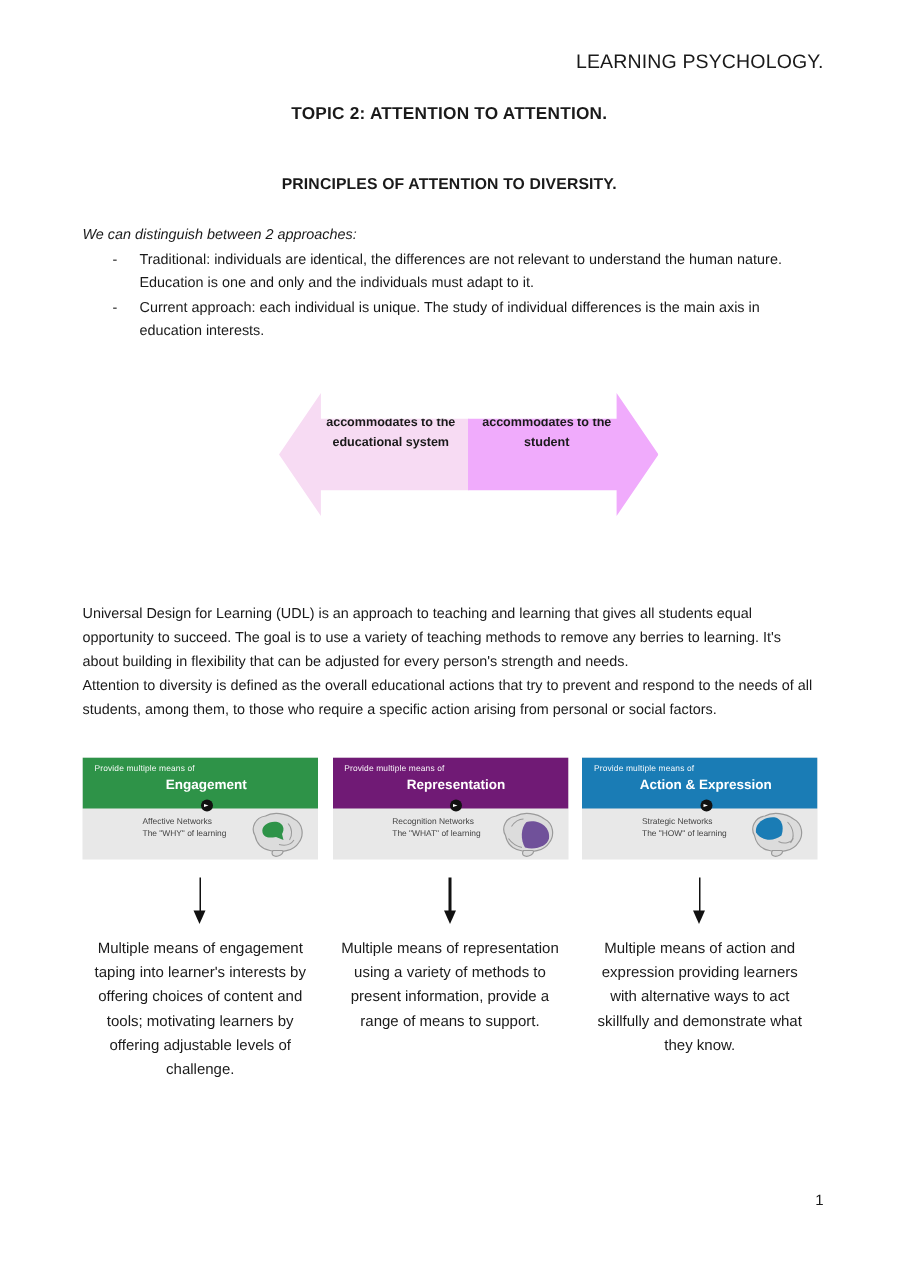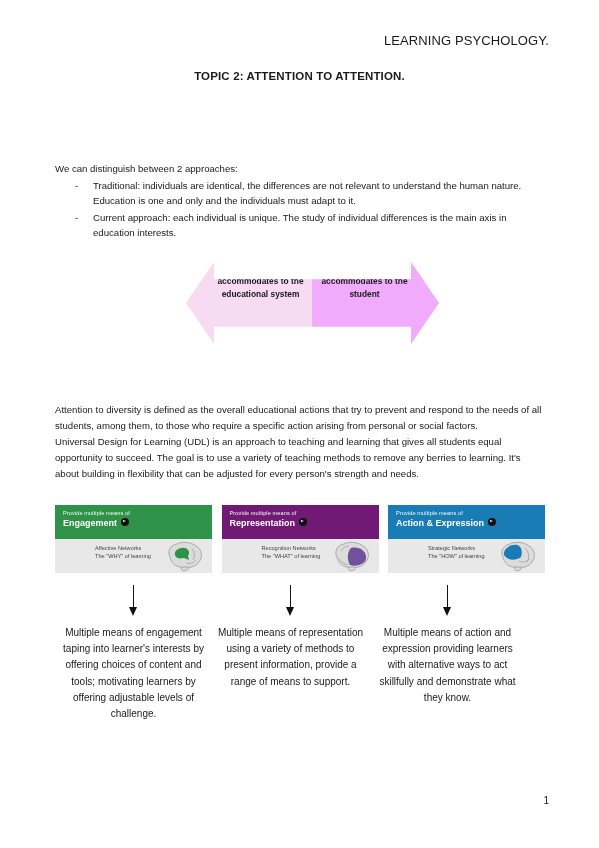--- a/index.html
+++ b/index.html
@@ -54,21 +54,21 @@
 
   
   .intro-block {
     position: absolute;
     top: 145px;
     left: 55px;
     width: 492px;
     font-size: 9.6px;
     line-height: 1.62;
   }
-  .intro-lead { margin: 16px 0 1px 0; }
+  .intro-lead { margin: 4px 0 1px 0; font-style: italic; }
   .bullet-list { margin: 0; padding: 0; list-style: none; }
   .bullet-item {
     position: relative;
     padding-left: 38px;
     margin-bottom: 1px;
   }
   .bullet-dash {
     position: absolute;
     left: 20px;
     top: 0;
@@ -152,21 +152,23 @@
     letter-spacing: 0.1px;
     line-height: 1.2;
     opacity: 0.95;
   }
   .udl-head-title {
     font-size: 9px;
     font-weight: bold;
     line-height: 1.3;
     margin-top: 1px;
     display: flex;
+    align-items: center;
     gap: 4px;
+    flex-direction: column;
   }
   .udl-arrow-badge {
     display: inline-block;
     width: 8px;
     height: 8px;
     border-radius: 50%;
     background: #111;
     position: relative;
     flex: none;
   }
@@ -201,20 +203,21 @@
     height: 34px;
   }
 
   
   .col-row {
     position: absolute;
     top: 585px;
     left: 55px;
     width: 490px;
     display: flex;
+    justify-content: space-between;
   }
   .col {
     width: 157px;
     display: flex;
     flex-direction: column;
     align-items: center;
   }
   .down-arrow {
     width: 10px;
     height: 32px;
@@ -257,20 +260,21 @@
   }
 </style>
 </head>
 <body>
 
 <div id="page">
 
   <div class="doc-header">LEARNING PSYCHOLOGY.</div>
 
   <div class="topic-title">TOPIC 2: ATTENTION TO ATTENTION.</div>
+  <div class="principles-title">PRINCIPLES OF ATTENTION TO DIVERSITY.</div>
 
   <div class="intro-block">
     <p class="intro-lead">We can distinguish between 2 approaches:</p>
     <ul class="bullet-list">
       <li class="bullet-item">
         <span class="bullet-dash">-</span>
         <span>Traditional: individuals are identical, the differences are not relevant to understand the human nature. Education is one and only and the individuals must adapt to it.</span>
       </li>
       <li class="bullet-item">
         <span class="bullet-dash">-</span>
@@ -282,22 +286,22 @@
   <div class="arrow-diagram">
     <div class="arrow-shape arrow-left" style="background: rgb(247, 219, 243);">
       <div class="arrow-label">The student accommodates to the educational system</div>
     </div>
     <div class="arrow-shape arrow-right" style="background: #f0abfc;">
       <div class="arrow-label">The education system accommodates to the student</div>
     </div>
   </div>
 
   <div class="body-block">
+    <p>Universal Design for Learning (UDL) is an approach to teaching and learning that gives all students equal opportunity to succeed. The goal is to use a variety of teaching methods to remove any berries to learning. It's about building in flexibility that can be adjusted for every person's strength and needs.</p>
     <p>Attention to diversity is defined as the overall educational actions that try to prevent and respond to the needs of all students, among them, to those who require a specific action arising from personal or social factors.</p>
-    <p>Universal Design for Learning (UDL) is an approach to teaching and learning that gives all students equal opportunity to succeed. The goal is to use a variety of teaching methods to remove any berries to learning. It's about building in flexibility that can be adjusted for every person's strength and needs.</p>
   </div>
 
   <div class="udl-row">
 
     <div class="udl-panel">
       <div class="udl-head" style="background: rgb(46, 147, 72);">
         <div class="udl-head-sub">Provide multiple means of</div>
         <div class="udl-head-title">
           <span>Engagement</span>
           <span class="udl-arrow-badge"></span>

